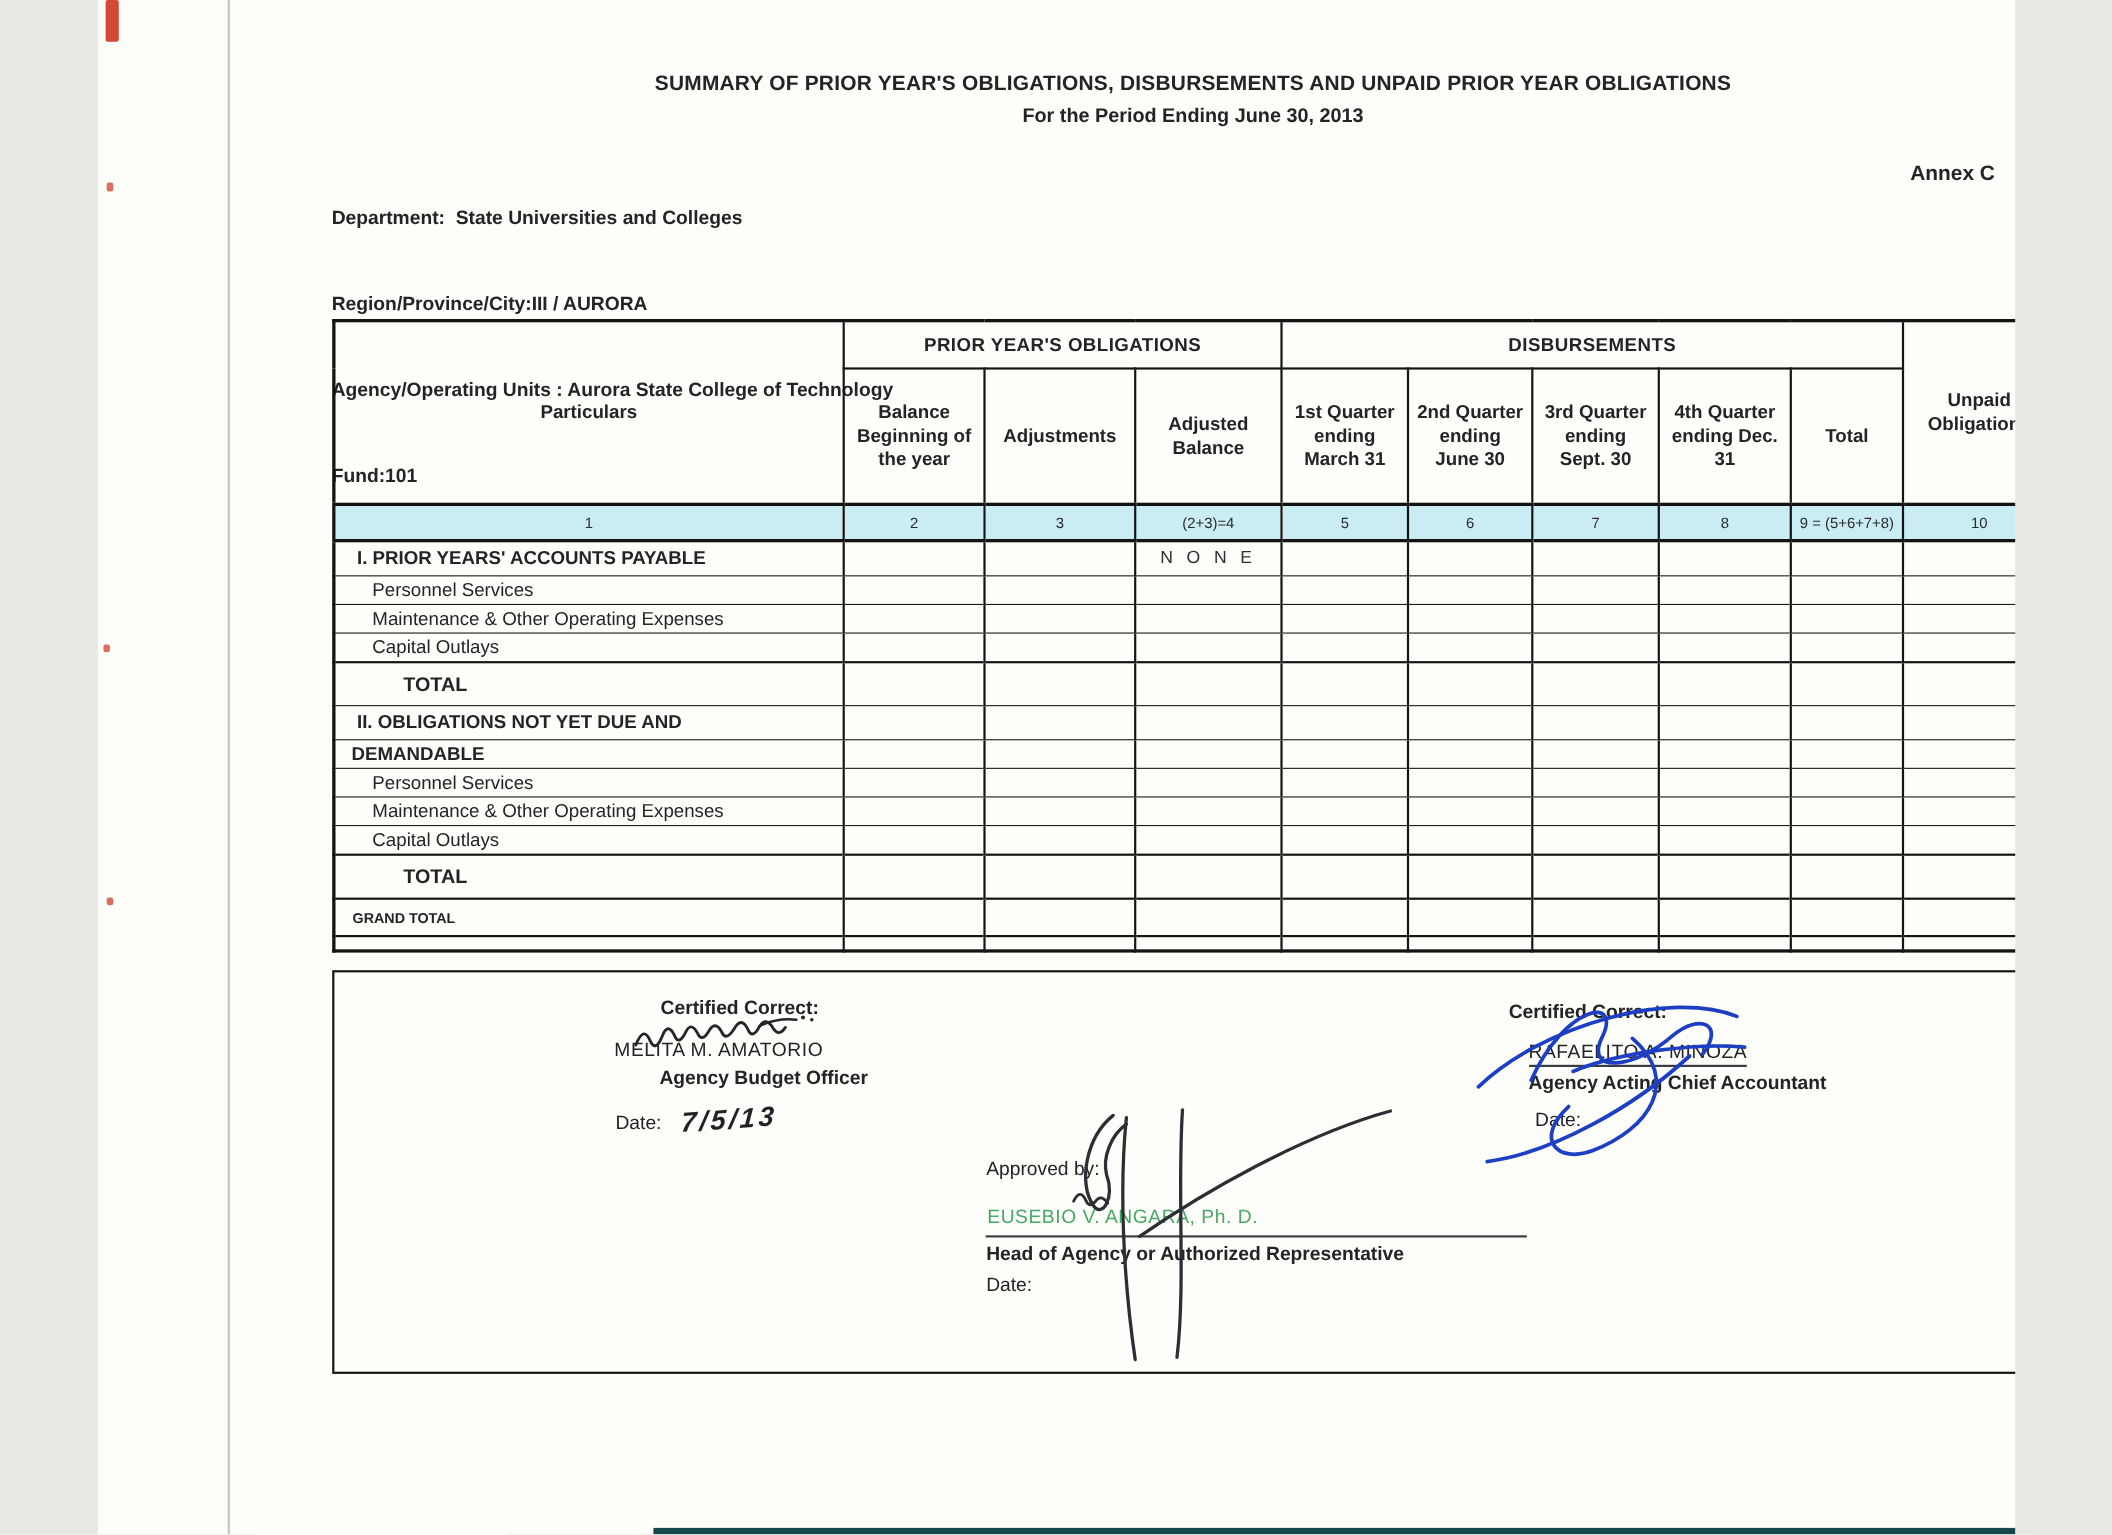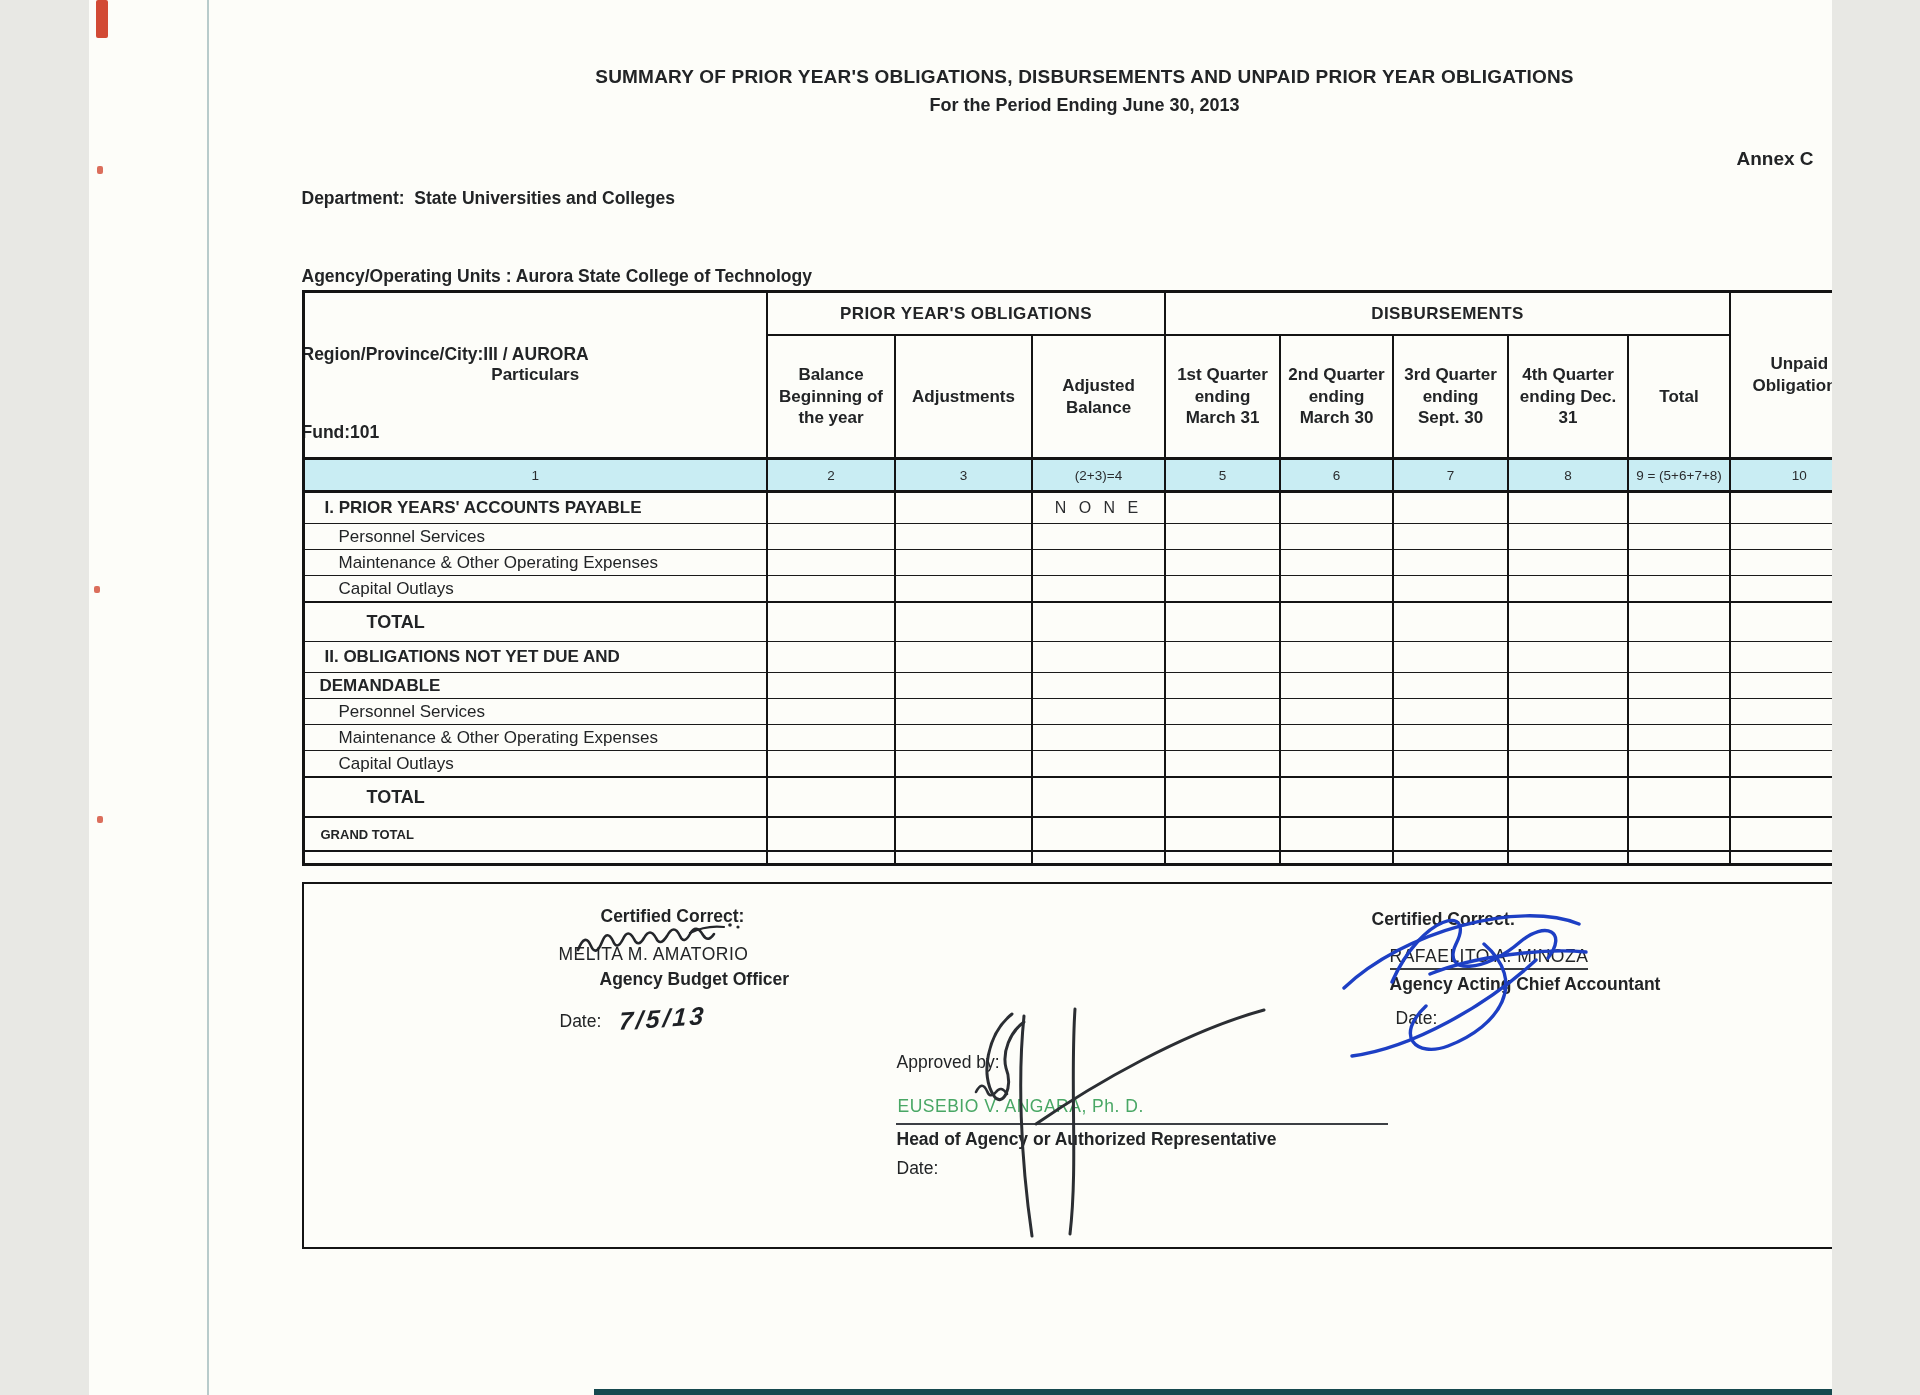--- a/index.html
+++ b/index.html
@@ -100,22 +100,22 @@
   <div class="red-mark rm4"></div>
 
   <div class="title-wrap">
     <div class="title-1">SUMMARY OF PRIOR YEAR'S OBLIGATIONS,  DISBURSEMENTS AND UNPAID PRIOR YEAR OBLIGATIONS</div>
     <div class="title-2">For the Period Ending June 30, 2013</div>
   </div>
   <div class="annex">Annex C</div>
 
   <div class="meta">
     <div>Department:  State Universities and Colleges</div>
+    <div>Region/Province/City:III / AURORA</div>
     <div>Agency/Operating Units : Aurora State College of Technology</div>
-    <div>Region/Province/City:III / AURORA</div>
     <div>Fund:101</div>
   </div>
 
   <table class="tbl">
     <colgroup>
       <col style="width:464px">
         <col style="width:128px">
         <col style="width:137px">
         <col style="width:133px">
       <col style="width:115px">
@@ -130,21 +130,21 @@
         <th rowspan="2">Particulars</th>
         <th colspan="3" class="gh">PRIOR YEAR'S OBLIGATIONS</th>
         <th colspan="5" class="gh">DISBURSEMENTS</th>
         <th rowspan="2">Unpaid Obligations</th>
       </tr>
       <tr>
         <th class="h2">Balance Beginning of the year</th>
         <th class="h2">Adjustments</th>
         <th class="h2">Adjusted Balance</th>
         <th class="h2">1st Quarter ending March 31</th>
-        <th class="h2">2nd Quarter ending March 30</th>
+        <th class="h2">2nd Quarter ending June 30</th>
         <th class="h2">3rd Quarter ending Sept. 30</th>
         <th class="h2">4th Quarter ending Dec. 31</th>
         <th class="h2">Total</th>
       </tr>
       <tr class="numrow">
         <td>1</td>
         <td>2</td>
         <td>3</td>
         <td>(2+3)=4</td>
         <td>5</td>

